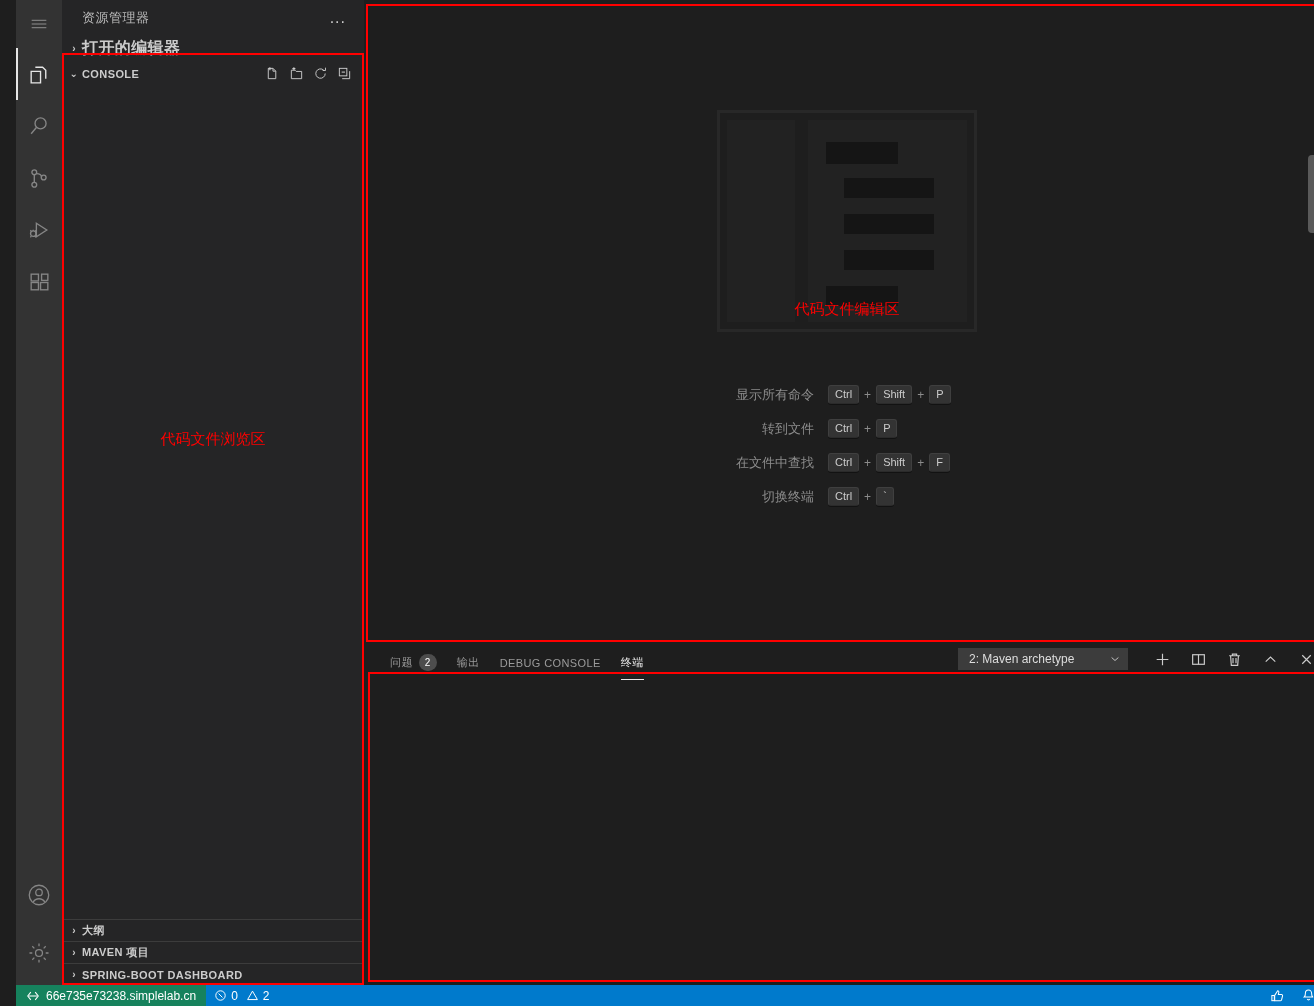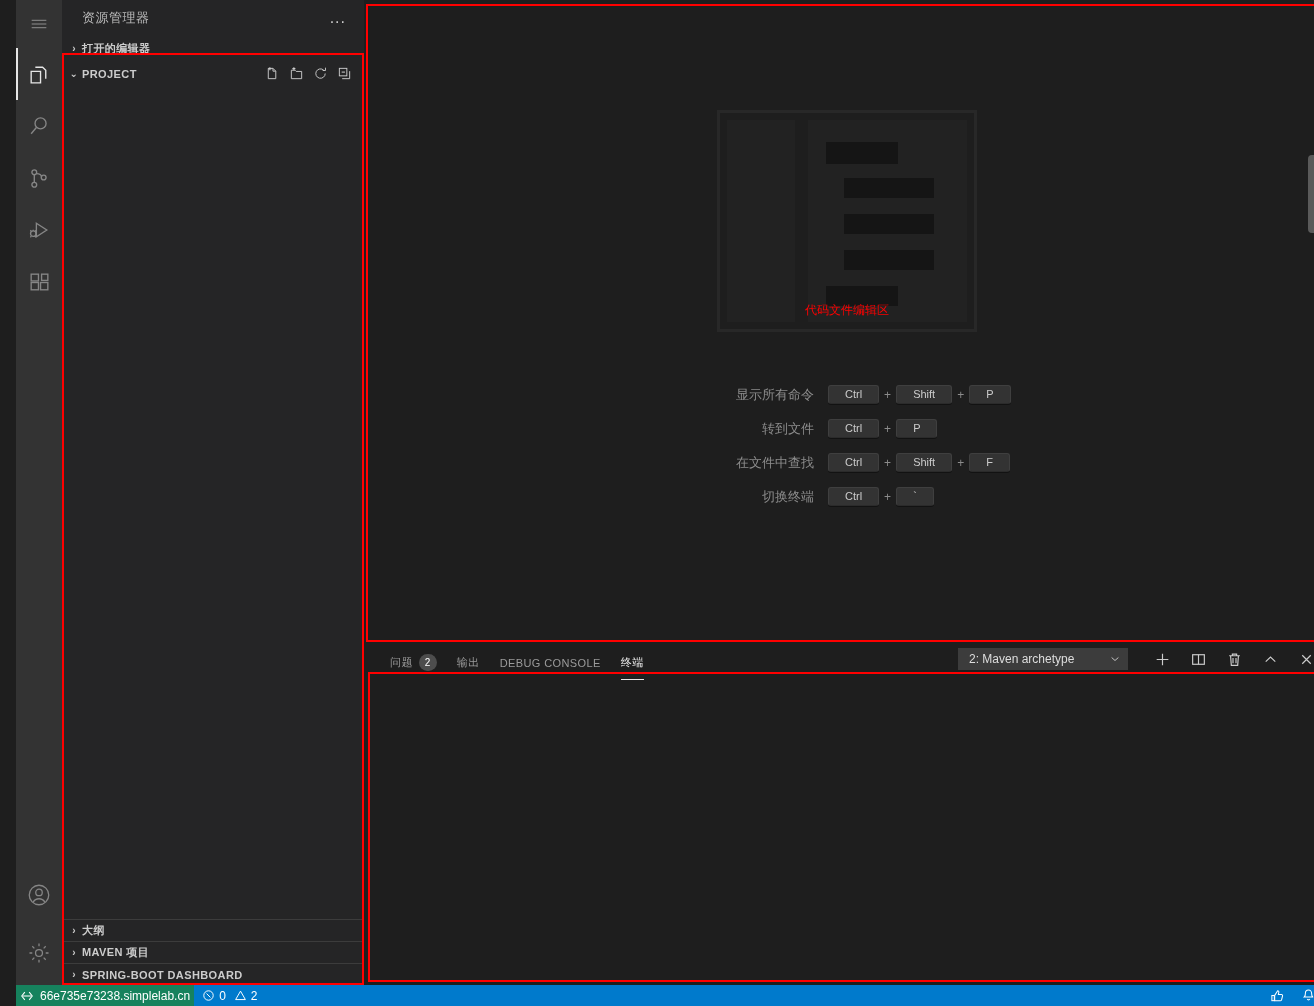--- a/index.html
+++ b/index.html
@@ -66,33 +66,33 @@
   }
   #watermark-box {
     position: absolute; left: 351px; top: 110px; width: 260px; height: 222px;
     border: 3px solid #282828;
   }
   .wm-left { position: absolute; left: 7px; top: 7px; width: 68px; bottom: 7px; background: #222222; }
   .wm-right { position: absolute; left: 88px; top: 7px; right: 7px; bottom: 7px; background: #222222; }
   .wm-bar { position: absolute; background: #151515; }
   #wm-label {
     position: absolute; left: 0; right: 0; bottom: 10px; text-align: center;
-    color: #ff0000; font-size: 12px;
+    color: #ff0000; font-size: 15px;
   }
   #shortcuts {
     position: absolute; left: 0; right: 0; top: 385px;
     display: flex; flex-direction: column; gap: 15px; align-items: center;
   }
   .sc-row { display: flex; align-items: flex-end; width: 400px; font-size: 13px; }
   .sc-label { width: 180px; text-align: right; color: #8c8c8c; padding-right: 14px; }
   .sc-keys { display: flex; align-items: center; gap: 5px; }
   .kbd {
     display: inline-block; background: #333333; border: 1px solid #3f3f3f;
     border-bottom-color: #2b2b2b; border-radius: 3px;
-    padding: 2px 16px 3px; font-size: 11px; color: #cccccc;
+    padding: 2px 6px 3px; font-size: 11px; color: #cccccc;
     box-shadow: 0 1px 0 rgba(0,0,0,.4);
   }
   .plus { color: #8c8c8c; font-size: 12px; }
 
   
   #panel {
     position: absolute; left: 350px; top: 645px; right: 0; bottom: 21px;
     background: #1e1e1e;
   }
   #panel-tabs {
@@ -147,21 +147,21 @@
   }
 
   
   #statusbar {
     position: absolute; left: 0; bottom: 0; width: 1314px; height: 21px;
     background: #007acc; display: flex; align-items: center;
     font-size: 12px; color: #ffffff;
   }
   #remote-chip {
     background: #16825d; height: 21px; display: flex; align-items: center;
-    gap: 6px; padding: 0 4px;
+    gap: 6px; padding: 0 10px;
   }
   .sb-item { display: flex; align-items: center; gap: 4px; padding: 0 8px; height: 21px; }
   .sb-right { margin-left: auto; display: flex; align-items: center; }
 
   
   .redbox { position: absolute; border: 2px solid #ff0000; pointer-events: none; }
   #red-sidebar { left: 46px; top: 53px; width: 302px; height: 932px; }
   #red-editor  { left: 350px; top: 4px; width: 962px; height: 638px; }
   #red-panel   { left: 352px; top: 672px; width: 958px; height: 310px; }
 
@@ -254,26 +254,26 @@
   </div>
 
   <div id="sidebar">
     <div id="sidebar-title">
       <span class="t">资源管理器</span>
       <span id="sidebar-more">...</span>
     </div>
 
     <div class="section-header" style="height:26px;">
       <span class="twisty">›</span>
-      <span class="hdr-label" style="font-size:11px;">打开的编辑器</span>
+      <span class="hdr-label" style="font-size:16px;">打开的编辑器</span>
     </div>
 
     <div class="section-header" style="height:25px;">
       <span class="twisty">⌄</span>
-      <span class="hdr-label">PROJECT</span>
+      <span class="hdr-label">CONSOLE</span>
       <span class="section-actions">
         <span class="ico">
           <svg width="15" height="15" viewBox="0 0 16 16" fill="none" stroke="currentColor" stroke-width="1">
               <path d="M3.5 2.5h5l3 3v8h-8z"></path>
               <path d="M8.5 2.5v3h3"></path>
               <path d="M5.2 1.2v3.4M3.5 2.9h3.4" stroke-width="1.1"></path>
             </svg>
         </span>
         <span class="ico">
           <svg width="15" height="15" viewBox="0 0 16 16" fill="none" stroke="currentColor" stroke-width="1">
@@ -430,20 +430,21 @@
 
   <div id="collapse-handle">
     <svg width="14" height="14" viewBox="0 0 16 16" fill="none" stroke="currentColor" stroke-width="1.2">
       <path d="M8 3.5L4 8l4 4.5M12.5 3.5L8.5 8l4 4.5"></path>
     </svg>
   </div>
 
   <div class="redbox" id="red-sidebar"></div>
   <div class="redbox" id="red-editor"></div>
   <div class="redbox" id="red-panel"></div>
+  <div class="red-label" style="left:46px; top:430px; width:302px; text-align:center;">代码文件浏览区</div>
 
   <div id="statusbar">
     <div id="remote-chip">
       <span>
         <svg width="14" height="14" viewBox="0 0 16 16" fill="none" stroke="currentColor" stroke-width="1.2">
           <path d="M5.5 3.5L2 8l3.5 4.5M10.5 3.5L14 8l-3.5 4.5"></path>
             <path d="M3 8h10"></path>
         </svg>
       </span>
       <span>66e735e73238.simplelab.cn</span>

